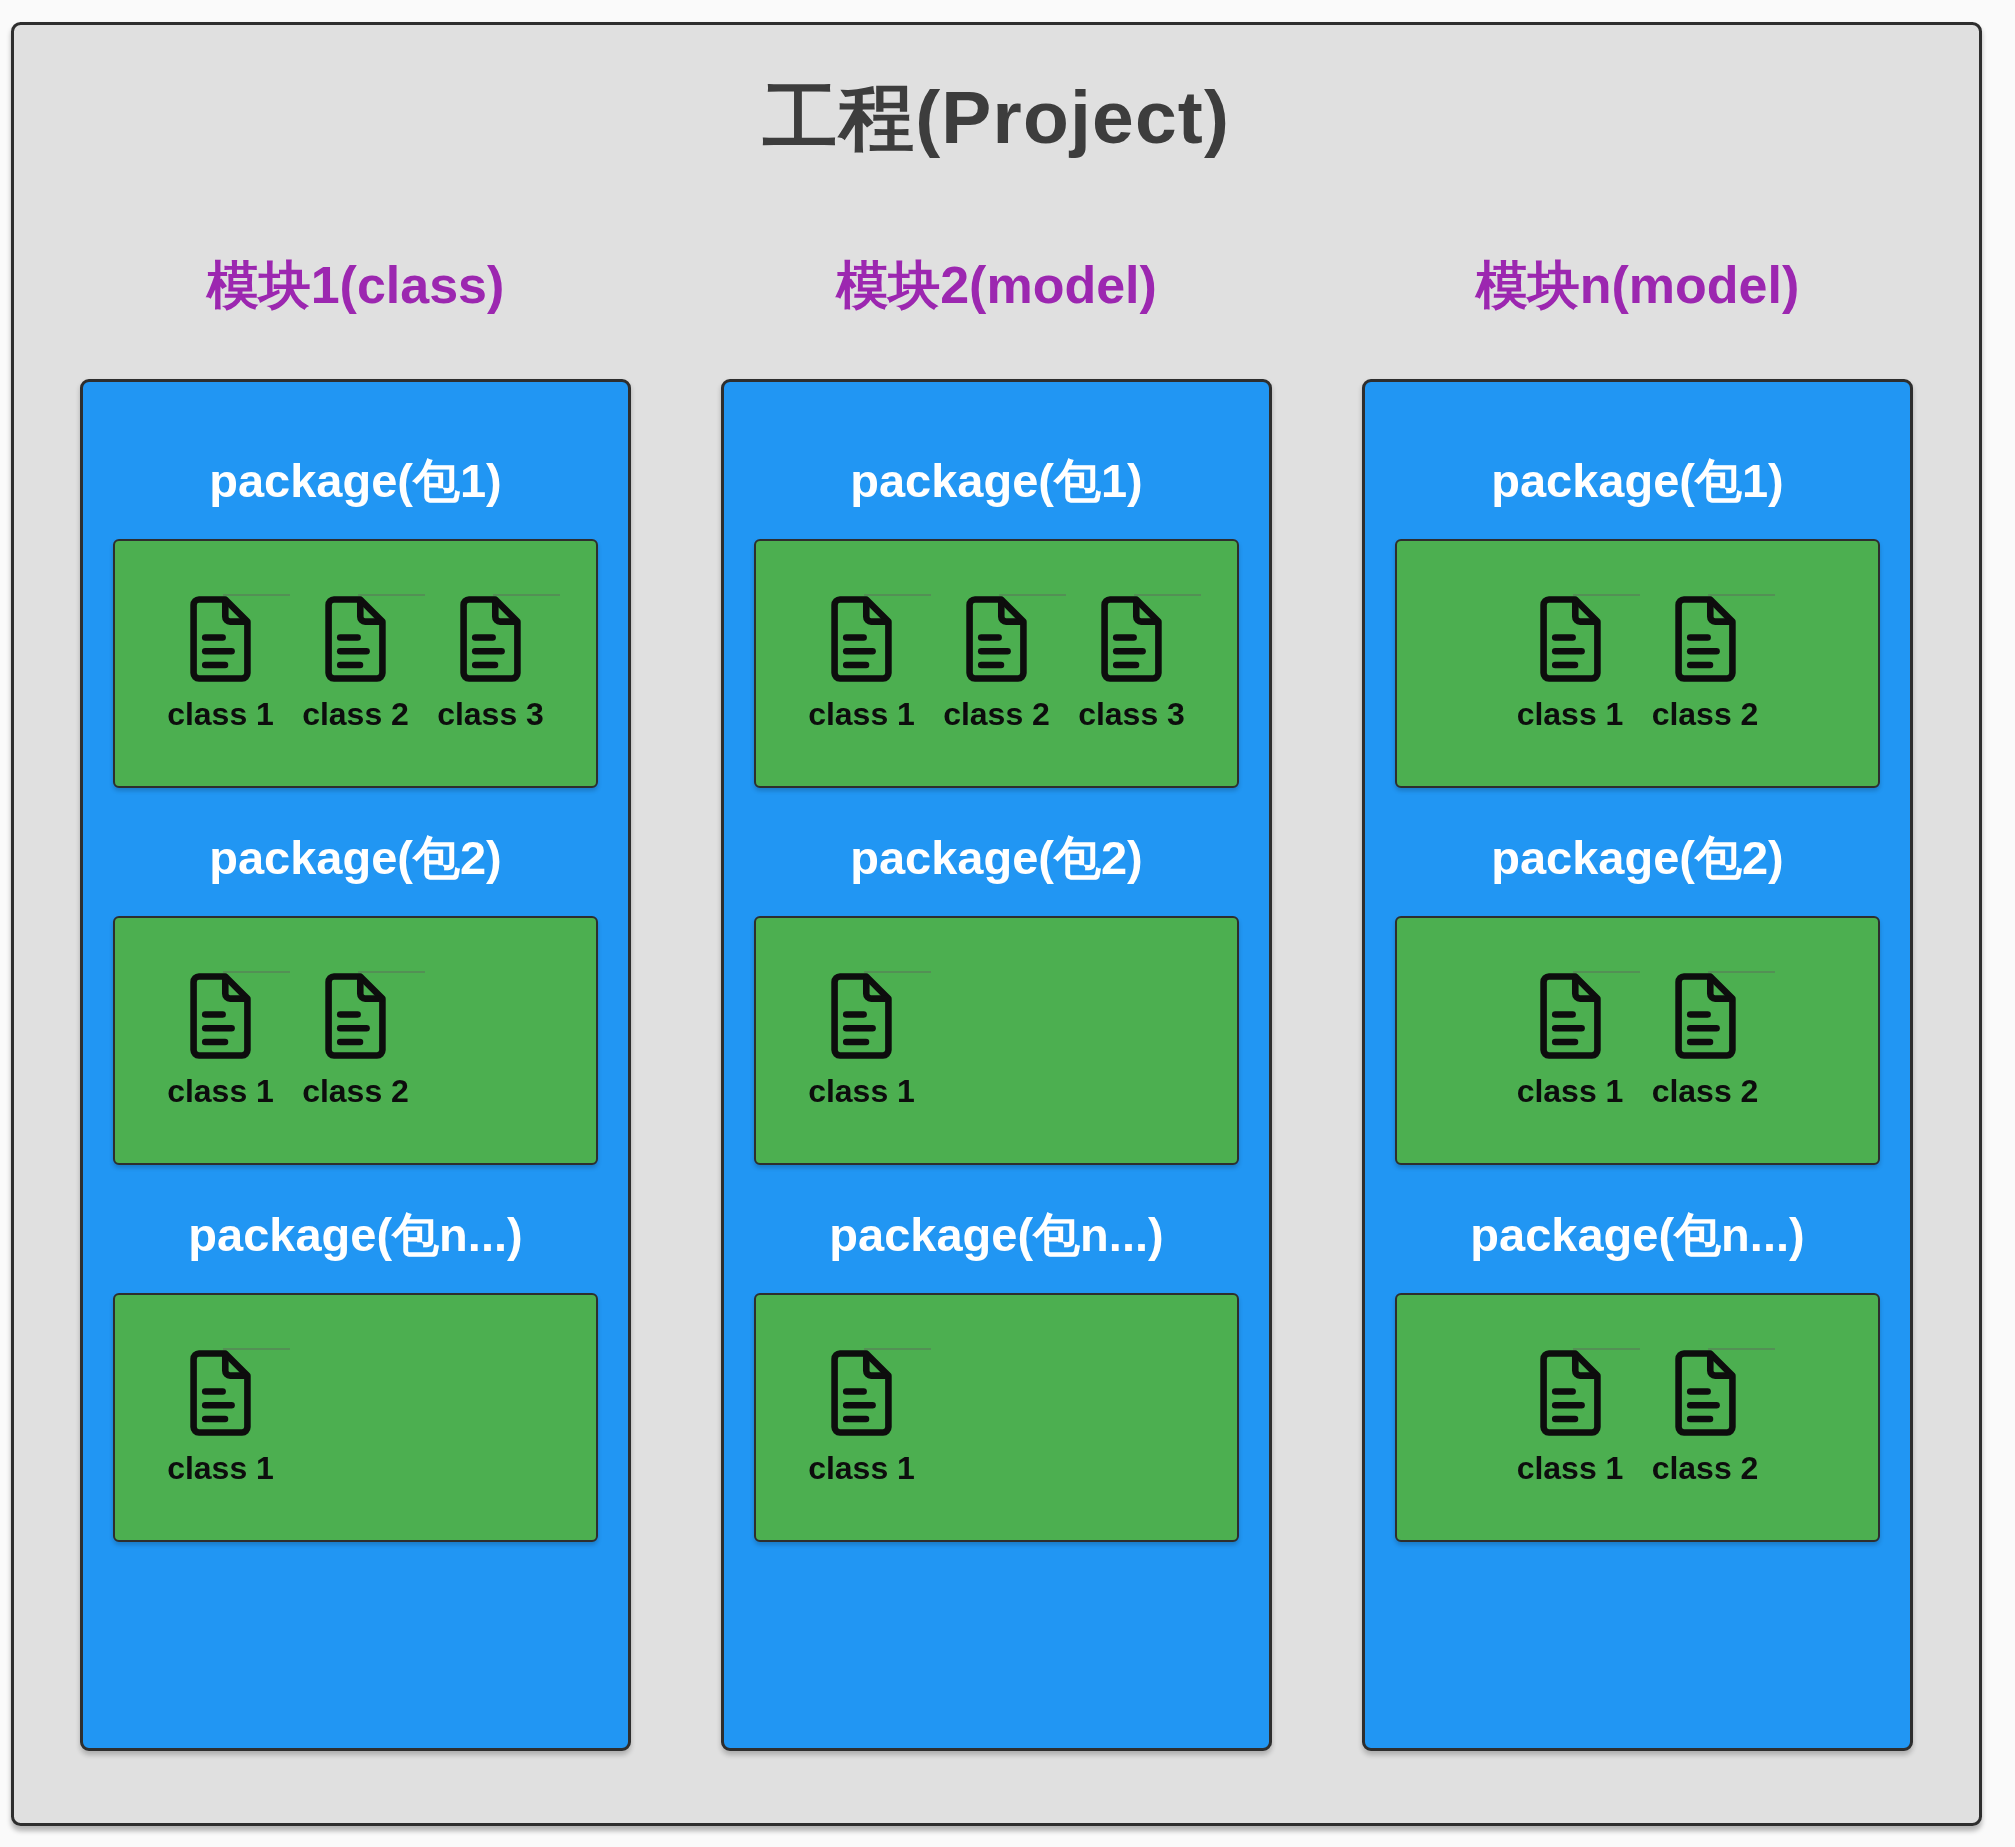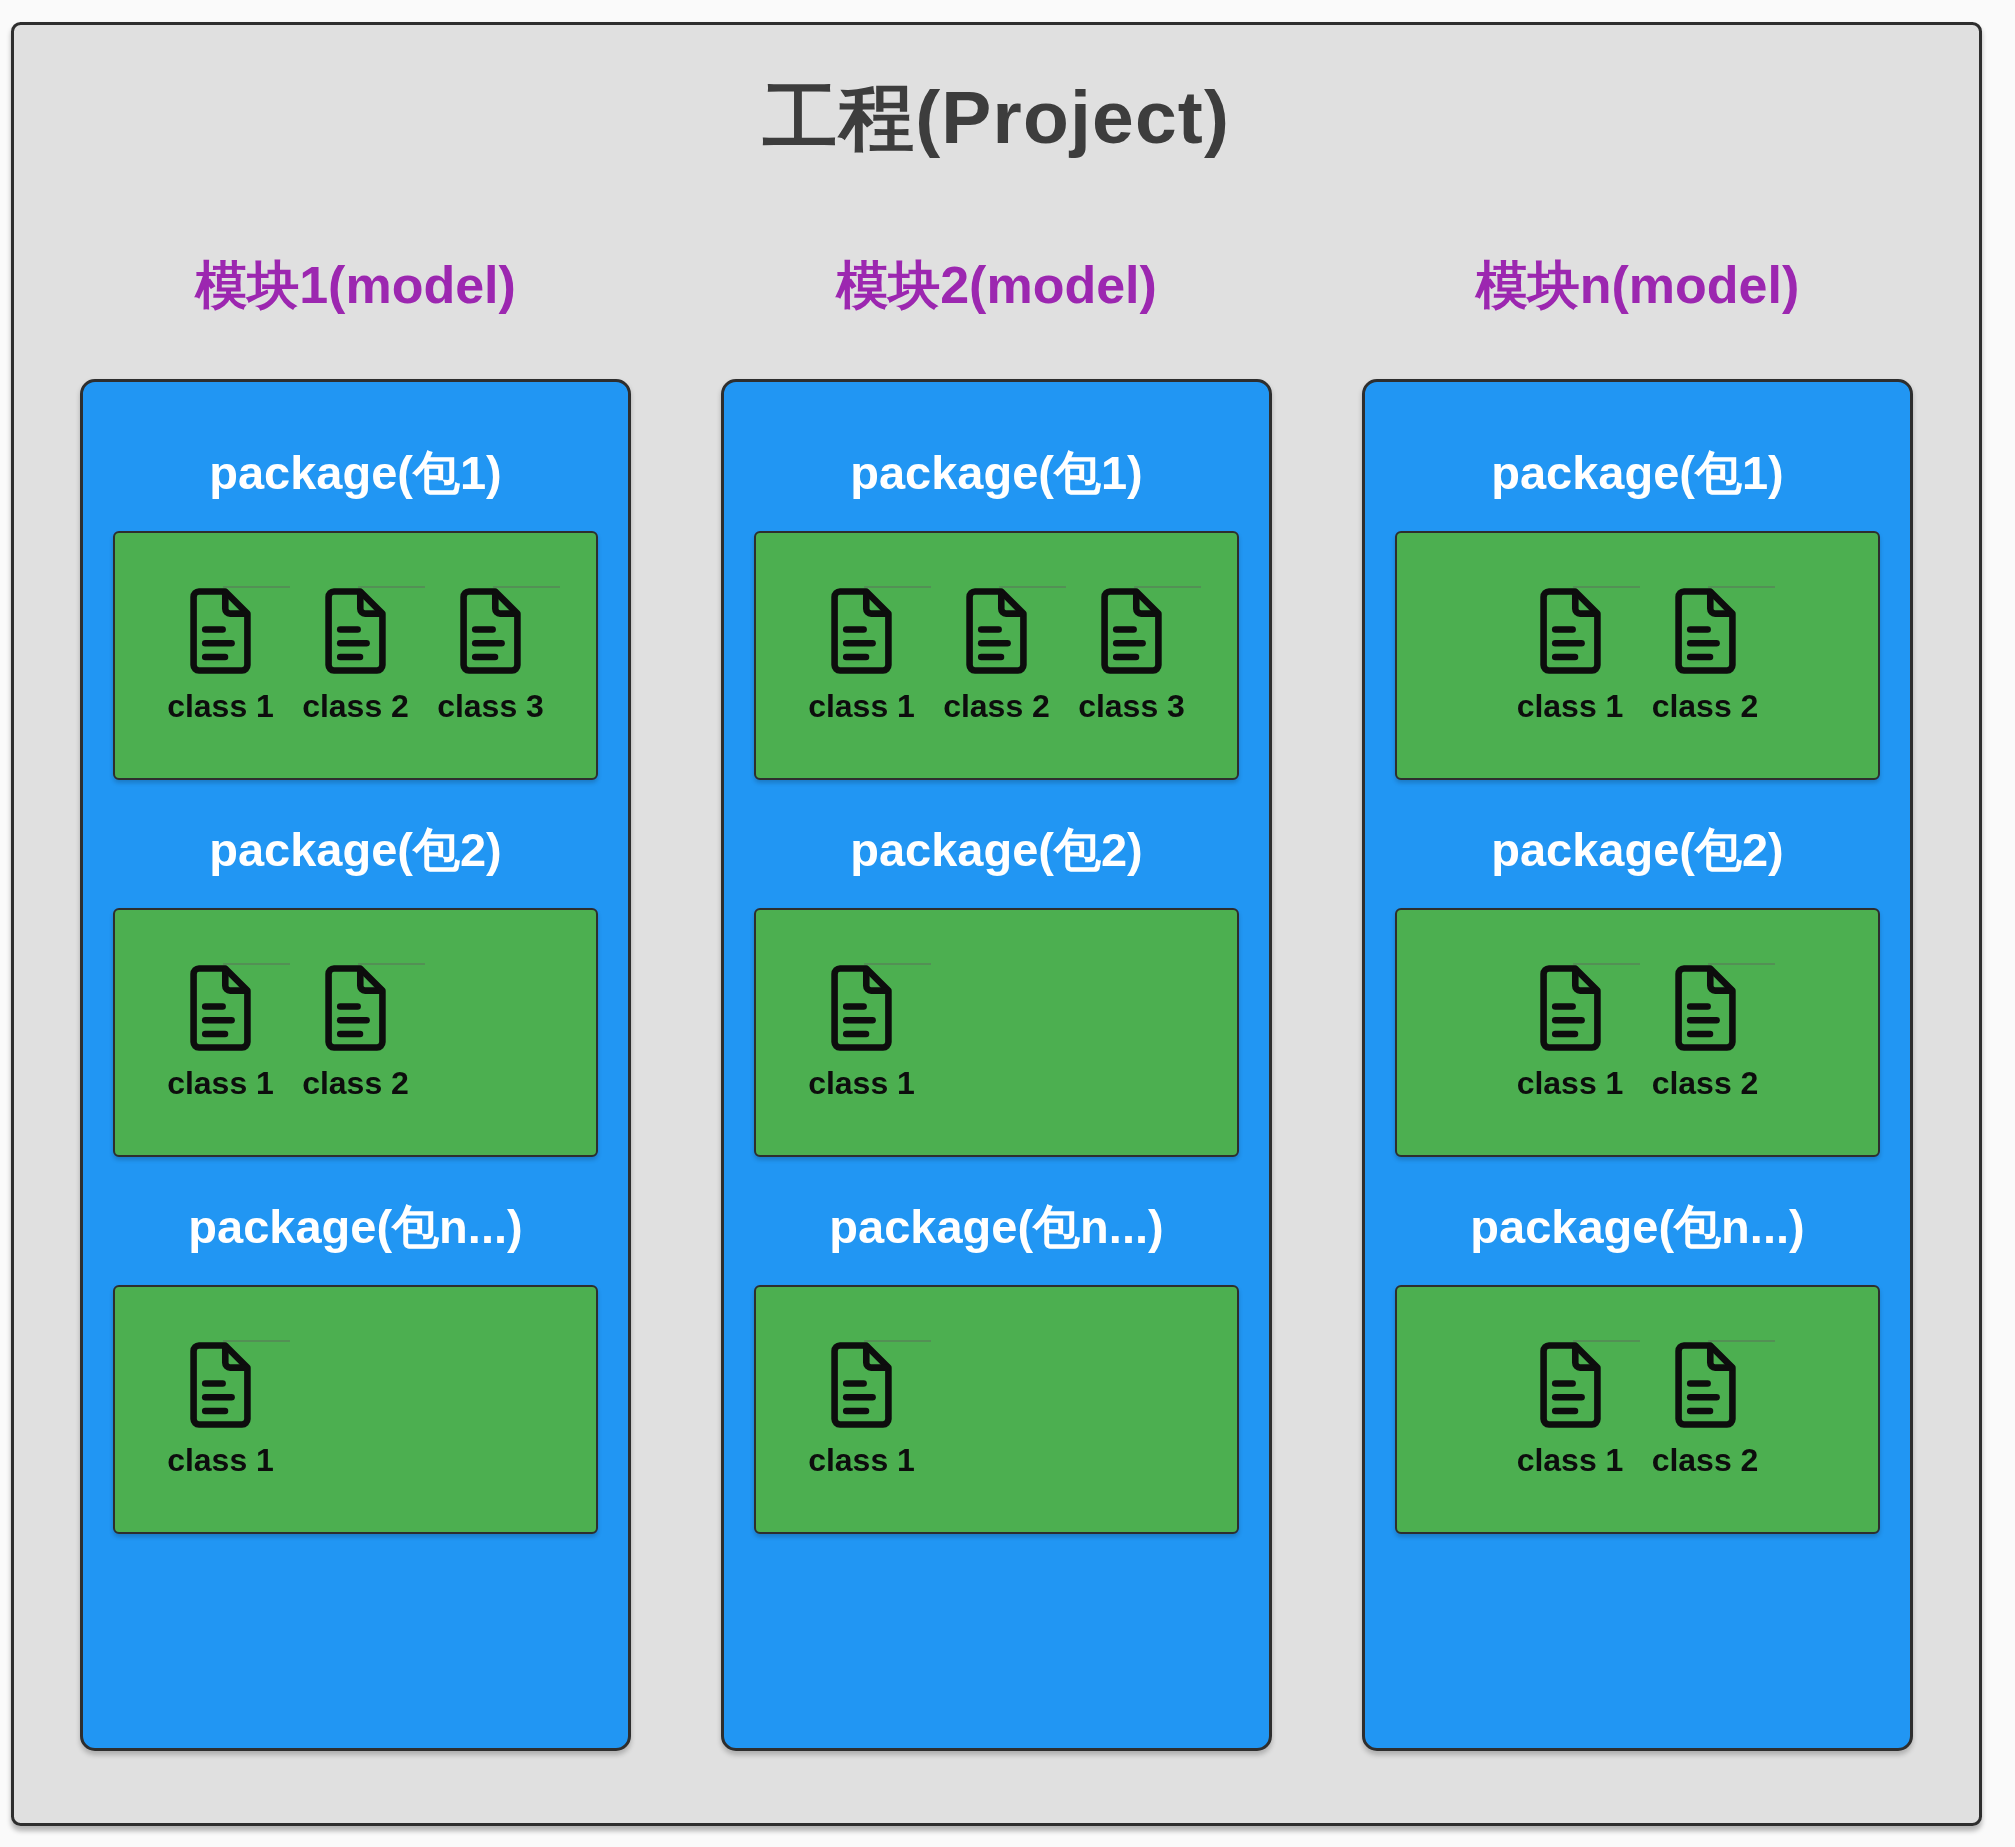--- a/index.html
+++ b/index.html
@@ -20,22 +20,22 @@
   }
   .columns { display: flex; justify-content: center; gap: 90px; margin-top: 91px; }
   .module { width: 551px; flex: 0 0 auto; }
   .module-title {
     text-align: center; font-size: 52px; line-height: 1.25;
     color: var(--module-title, #9C27B0); margin-bottom: 61px;
   }
   .module-box {
     box-sizing: border-box; height: 1372px;
     background: var(--module-box, #2196F3);
-    border: 3px solid var(--border, #2E2E2E); border-radius: 15px;
-    padding: 8px 30px; box-shadow: 0 3.6px 4.8px rgba(0,0,0,0.22);
+    border: 3px solid var(--border, #2E2E2E); border-radius: 9px;
+    padding: 16px 30px; box-shadow: 0 3.6px 4.8px rgba(0,0,0,0.22);
   }
   .package { margin-top: 43px; }
   .package:first-child { margin-top: 56px; }
   .package-title {
     text-align: center; color: #FFFFFF; font-size: 47px; line-height: 1.15;
     margin: 0 0 31px 0;
   }
   .package-body {
     box-sizing: border-box; height: 249px;
     background: var(--package-box, #4CAF50);
@@ -54,21 +54,21 @@
   .class-label { margin-top: 12px; font-size: 32px; color: #0D0D0D; white-space: nowrap; }
 </style>
 </head>
 <body>
 
 <div class="page">
   <div class="canvas">
     <div class="project-title">工程(Project)</div>
     <div class="columns">
   <div class="module">
-    <div class="module-title">模块1(model)</div>
+    <div class="module-title">模块1(class)</div>
     <div class="module-box">
   <div class="package">
     <div class="package-title">package(包1)</div>
     <div class="package-body">
   <div class="class-item">
     <span class="class-icon">
       <svg viewBox="0 0 112 150" fill="none" xmlns="http://www.w3.org/2000/svg">
         <path d="M 20 9 H 64 L 101 46 V 132 a 9 9 0 0 1 -9 9 H 20 a 9 9 0 0 1 -9 -9 V 18 a 9 9 0 0 1 9 -9 Z" stroke="#0D0D0D" stroke-width="11" stroke-linejoin="round"></path>
         <path d="M 64 11 V 38 a 8 8 0 0 0 8 8 H 99" stroke="#0D0D0D" stroke-width="11" stroke-linejoin="round" stroke-linecap="round"></path>
         <rect x="25" y="67" width="40" height="11" rx="5.5" fill="#0D0D0D"></rect>

